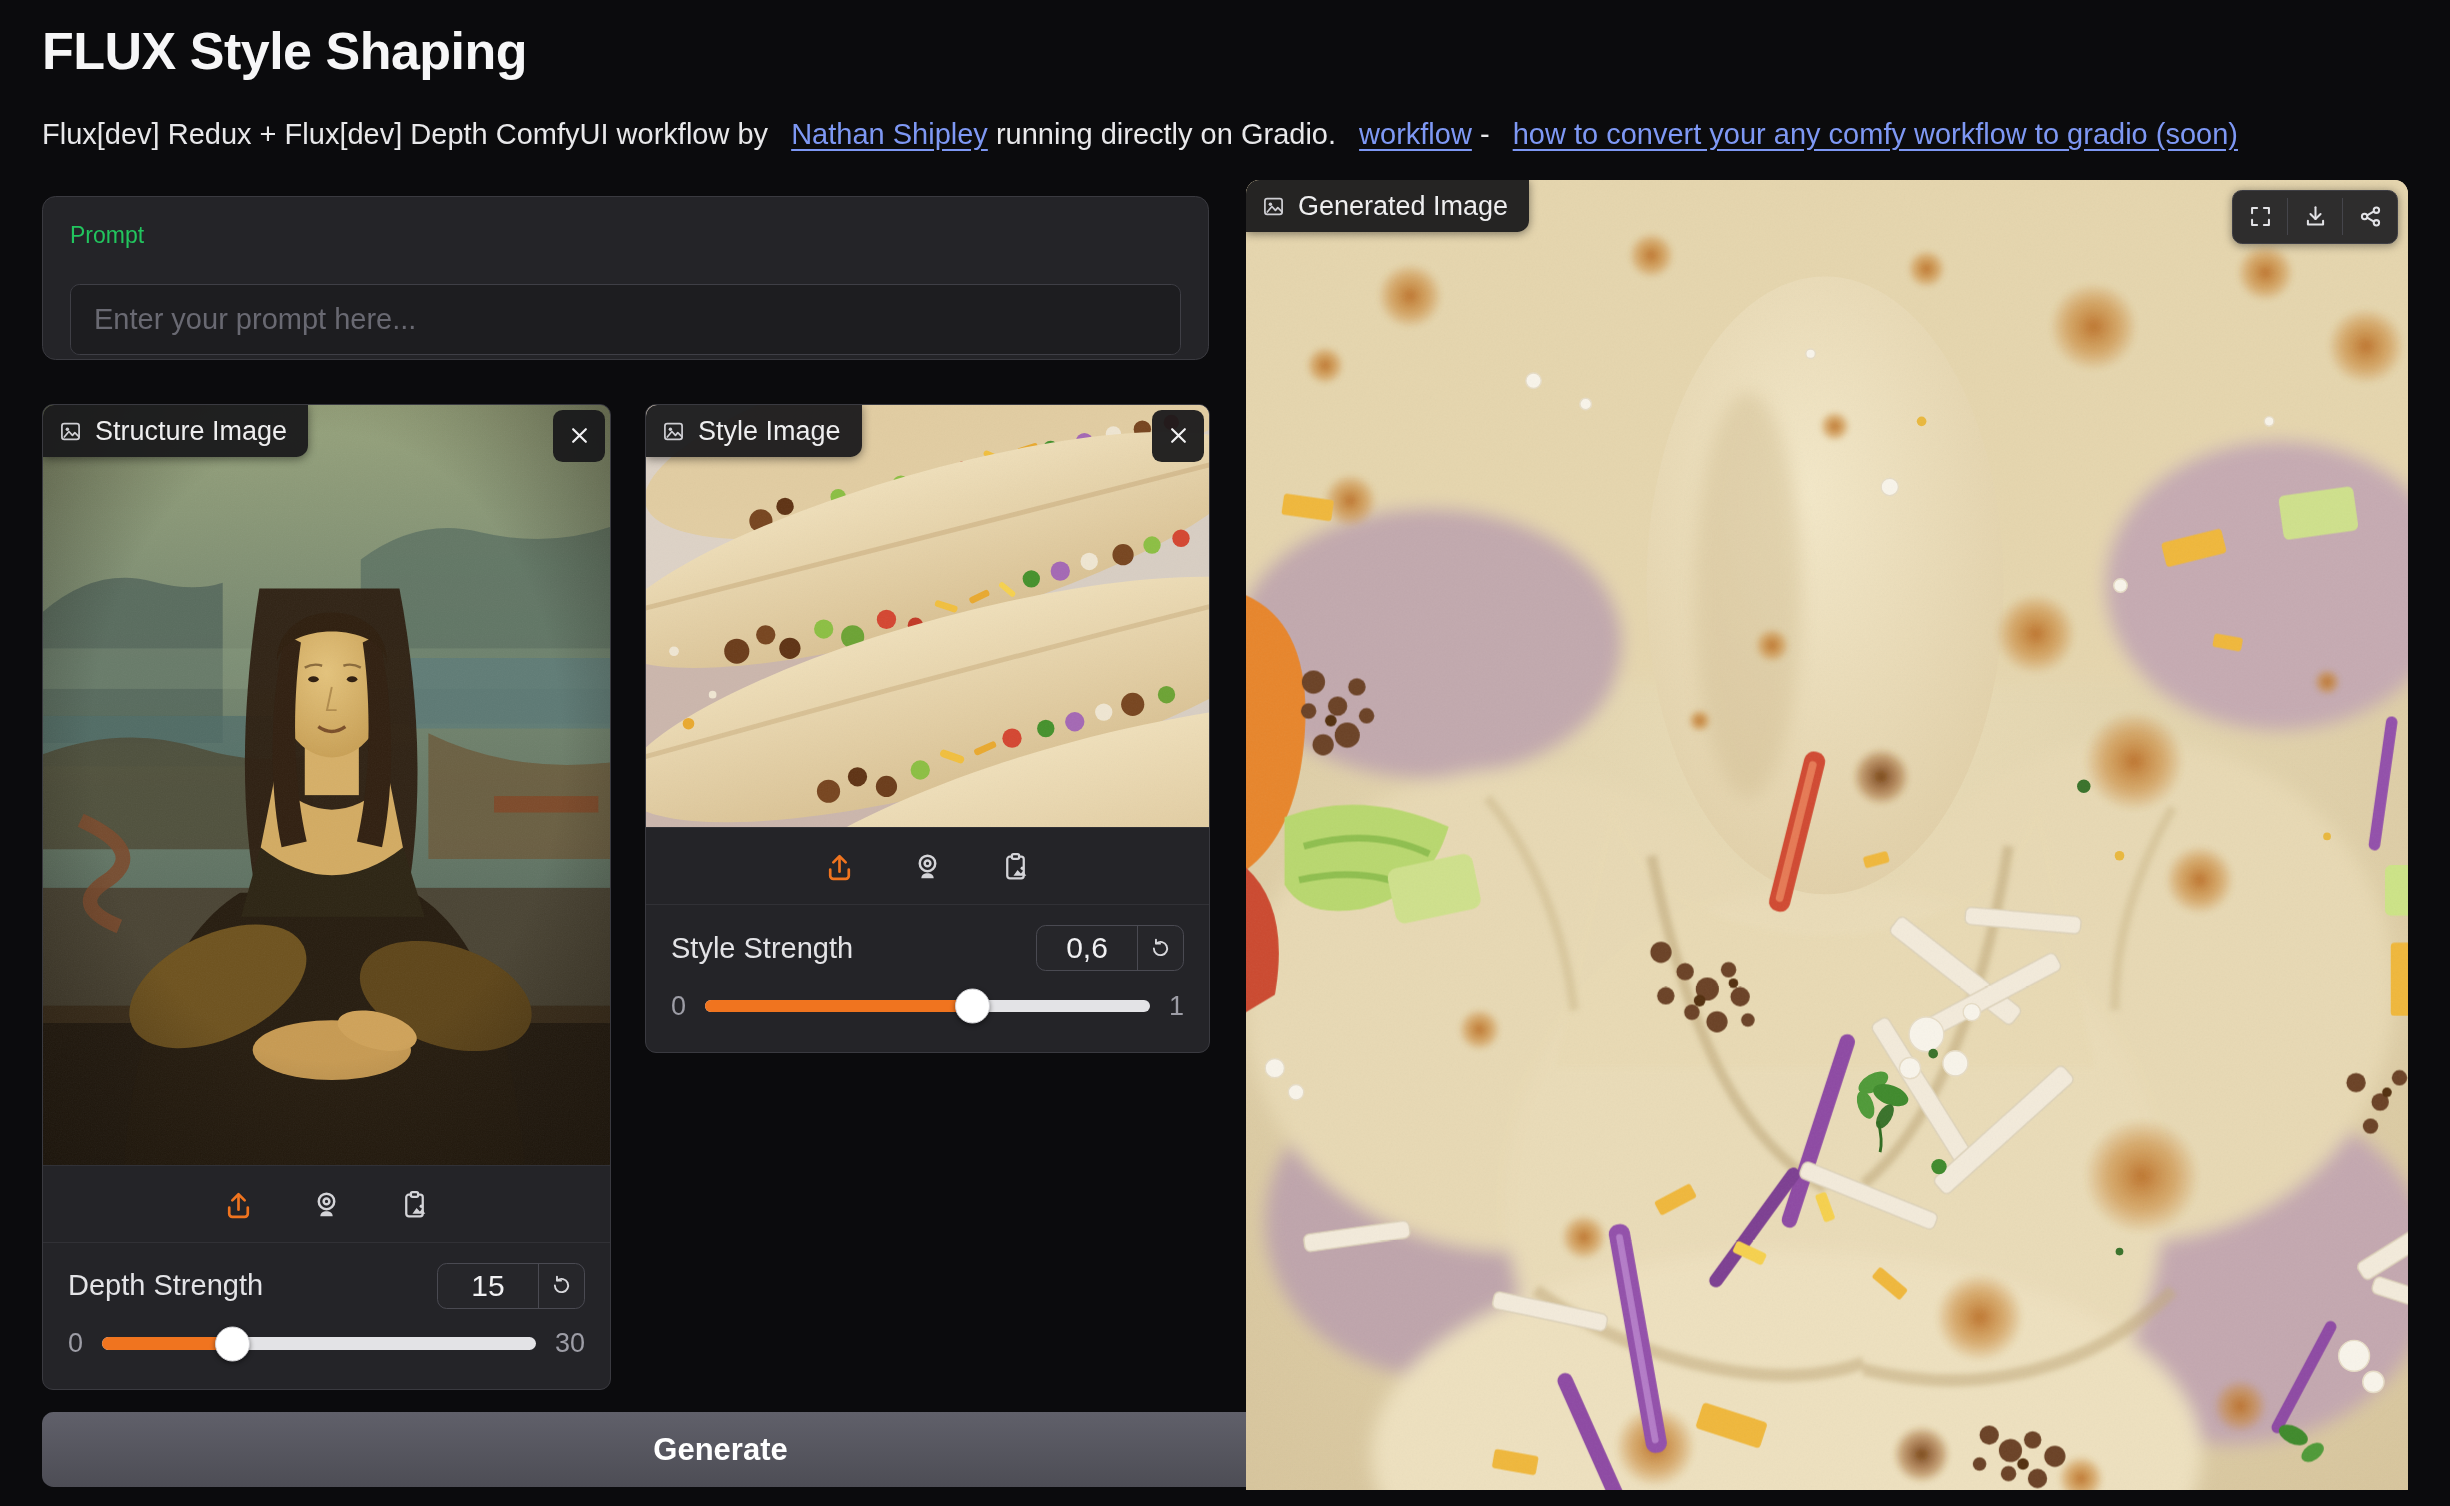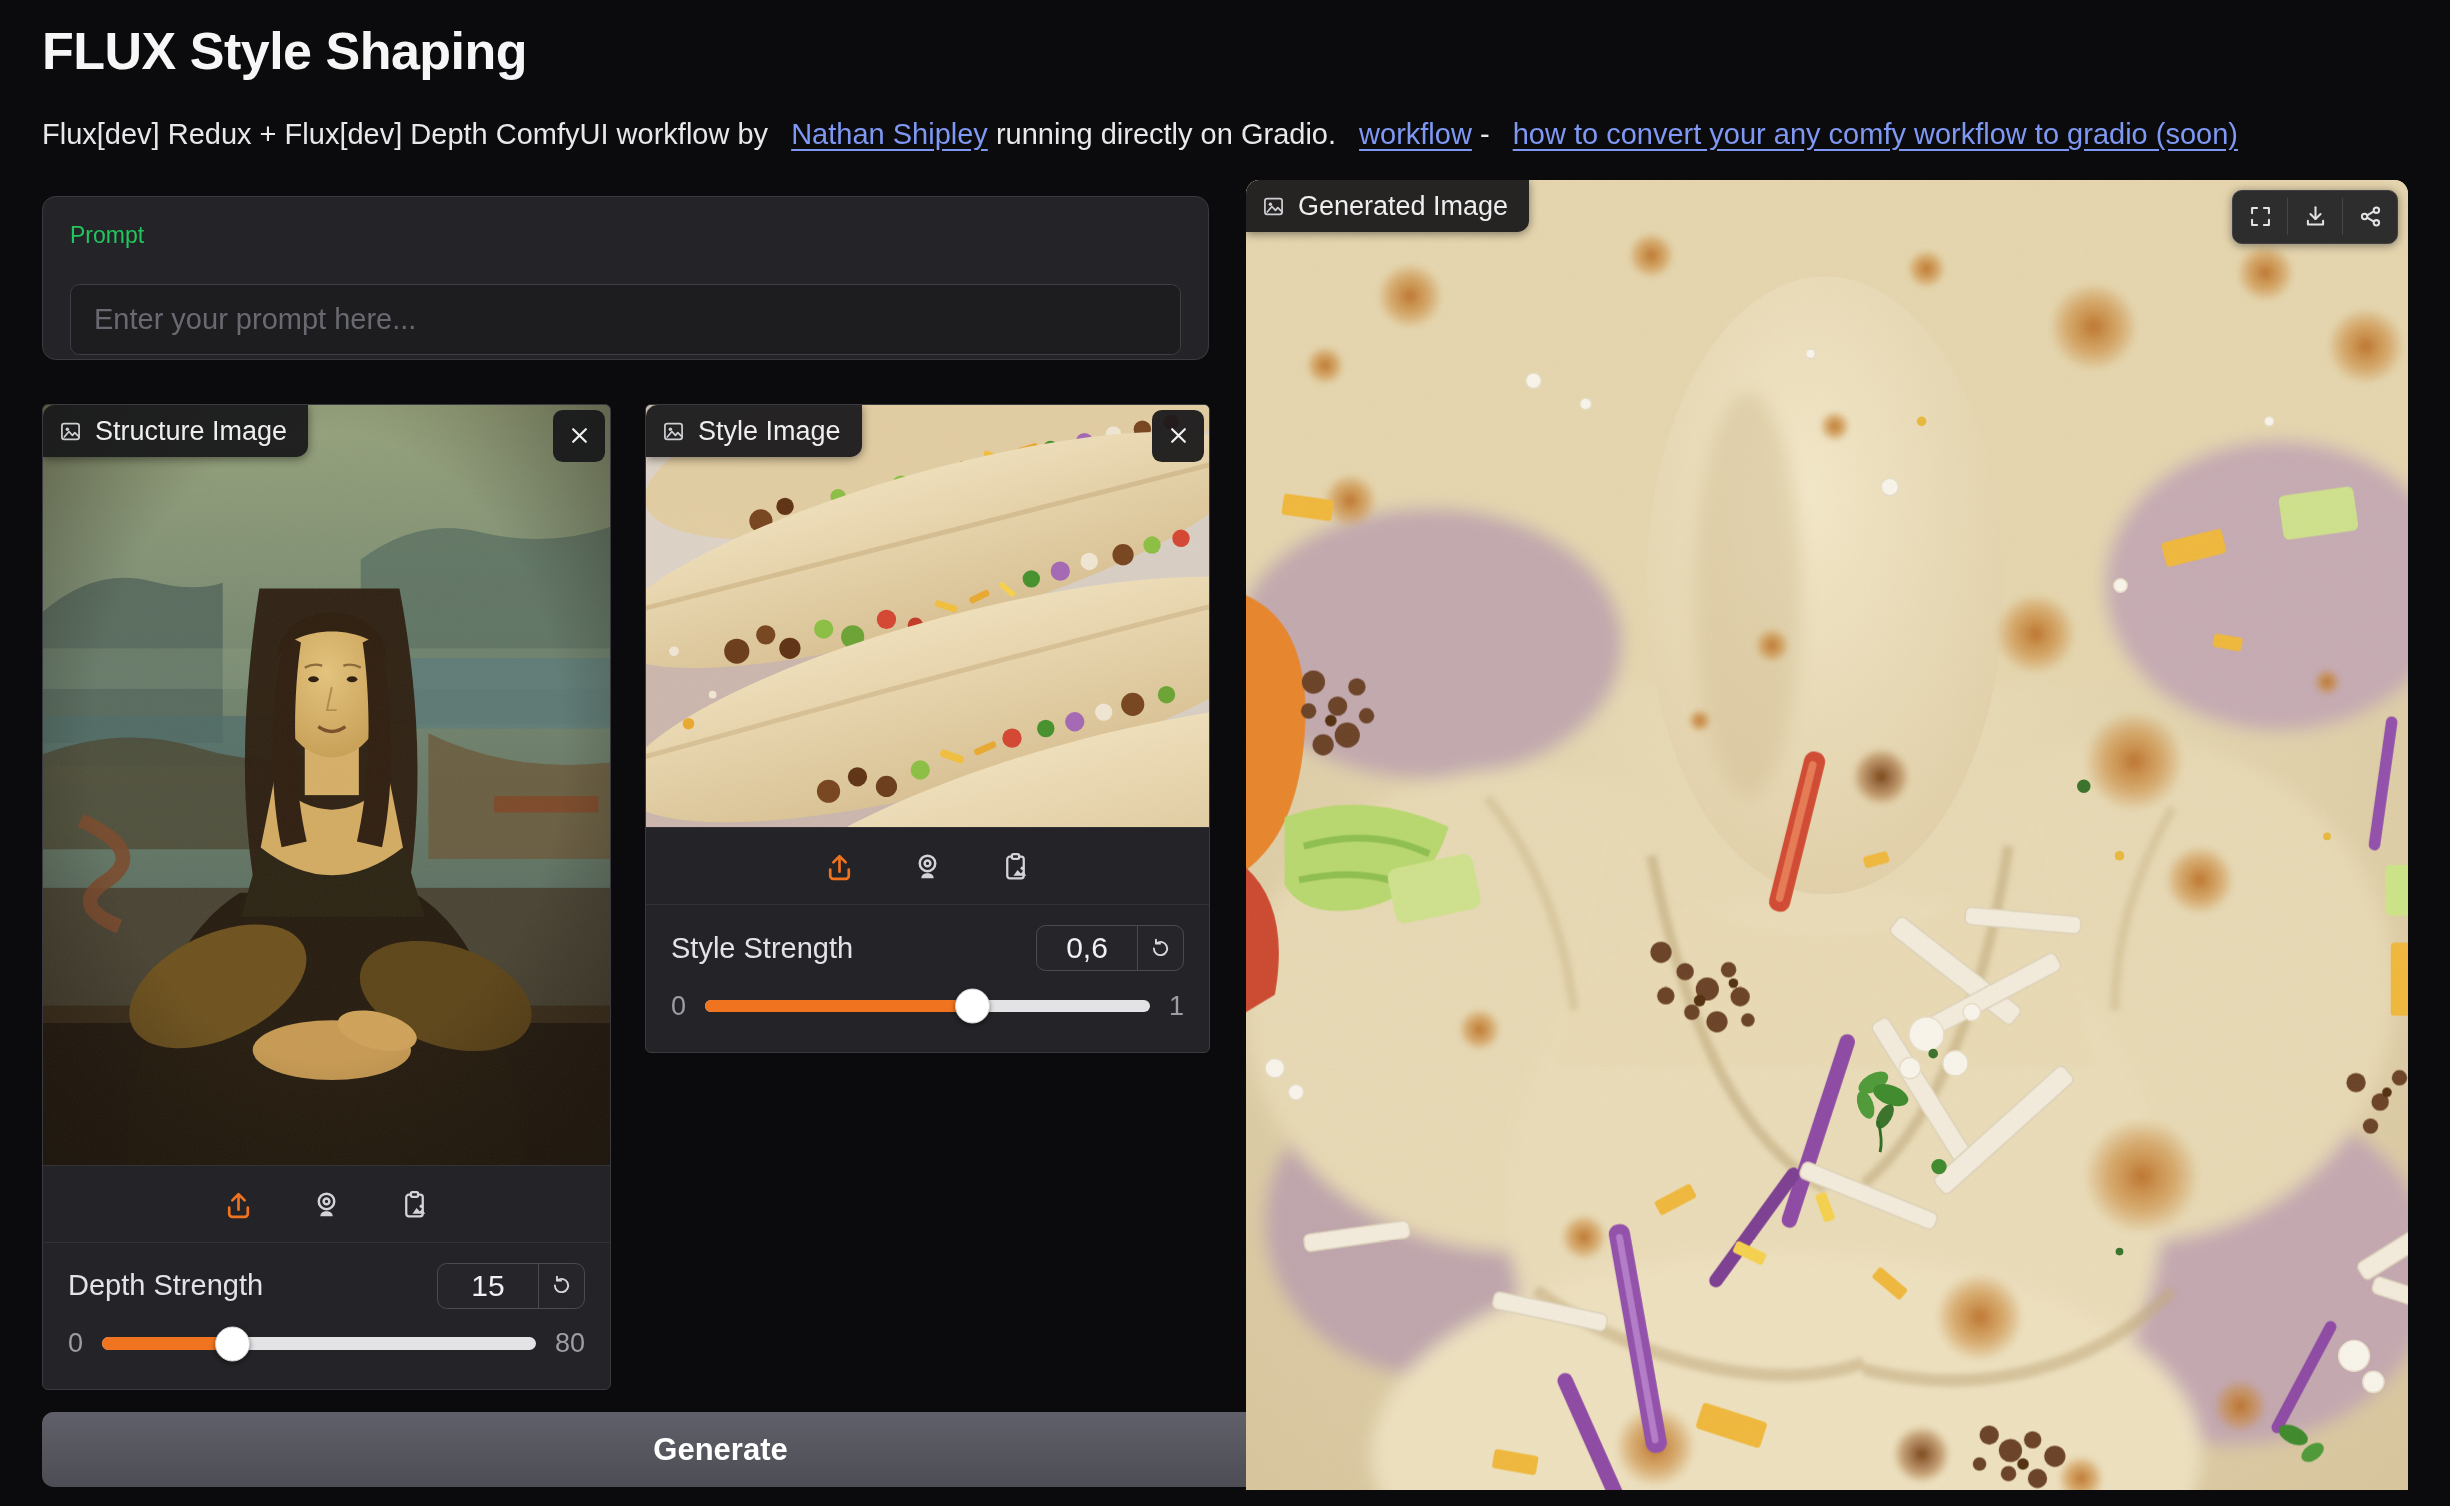--- a/index.html
+++ b/index.html
@@ -16,21 +16,21 @@
   .panel { position:absolute; background:#242428; border:1px solid #3a3a40; border-radius:13.5px; }
 
   
   .prompt-panel { left:42px; top:196px; width:1167px; height:164px; padding:25px 27px; }
   .block-label { font-size:23px; color:#22c55e; margin-bottom:35px; }
   .prompt-input { width:100%; height:71px; background:#1d1d20; border:1px solid #3f3f46; border-radius:9.7px;
     resize:none; padding:18.3px 23px; font-family:inherit; font-size:29px; color:#e4e4e7; outline:none; }
   .prompt-input::placeholder { color:#696972; }
 
   
-  .card { position:absolute; background:#242428; border:1px solid #3a3a40; border-radius:6px; overflow:hidden; display:flex; flex-direction:column; }
+  .card { position:absolute; background:#242428; border:1px solid #3a3a40; border-radius:11px; overflow:hidden; display:flex; flex-direction:column; }
   .structure-card { left:42px; top:404px; width:569px; height:986px; }
   .style-card { left:645px; top:404px; width:565px; height:649px; }
   .media { position:relative; width:100%; overflow:hidden; flex:none; cursor:pointer; }
   .structure-card .media { height:760px; }
   .style-card .media { height:422px; }
   .media svg.art { position:absolute; inset:0; width:100%; height:100%; display:block; }
 
   .chip { position:absolute; left:0; top:0; display:flex; align-items:center; gap:11.6px;
     background:rgba(24,24,27,0.94); padding:10.6px 21px 10.6px 15.4px; border-radius:11.6px 0 11.6px 0;
     box-shadow:0 1.9px 9.7px rgba(0,0,0,.45); z-index:3; }
@@ -201,21 +201,21 @@
             </span>
           </div>
         </div>
       </div>
       <div class="slider-row">
         <span class="slider-min">0</span>
         <div class="track">
           <div class="fill" style="width: 30%;"></div>
           <div class="handle" style="left: calc(30% - 17.4px);"></div>
         </div>
-        <span class="slider-max">80</span>
+        <span class="slider-max">30</span>
       </div>
     </div>
   </div>
 
   <div class="card style-card">
     <div class="media">
       <svg class="art" viewBox="0 0 585 437" preserveAspectRatio="xMidYMid slice">
         <defs>
           <linearGradient id="tort" x1="0" y1="0" x2="0" y2="1">
             <stop offset="0" stop-color="#efdfba"></stop>

